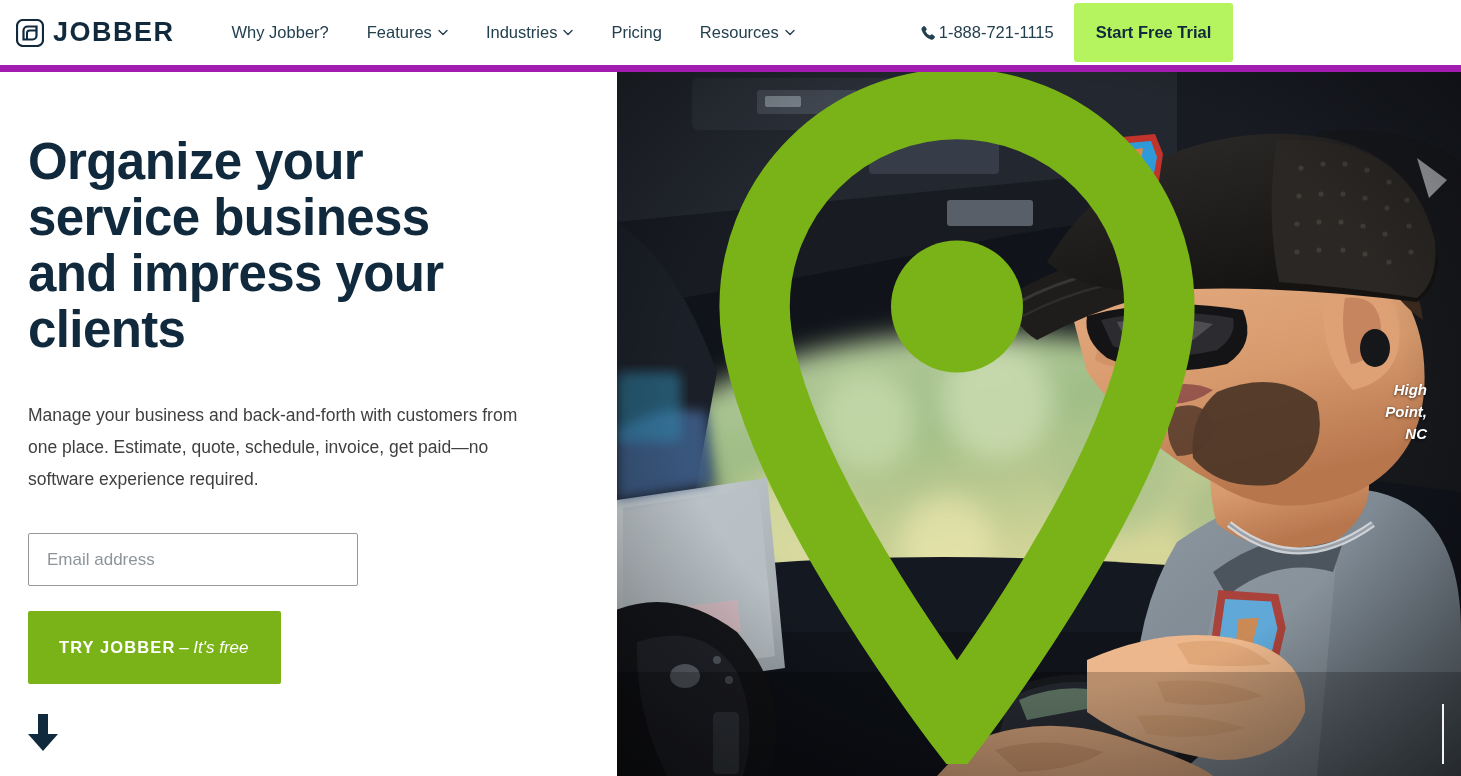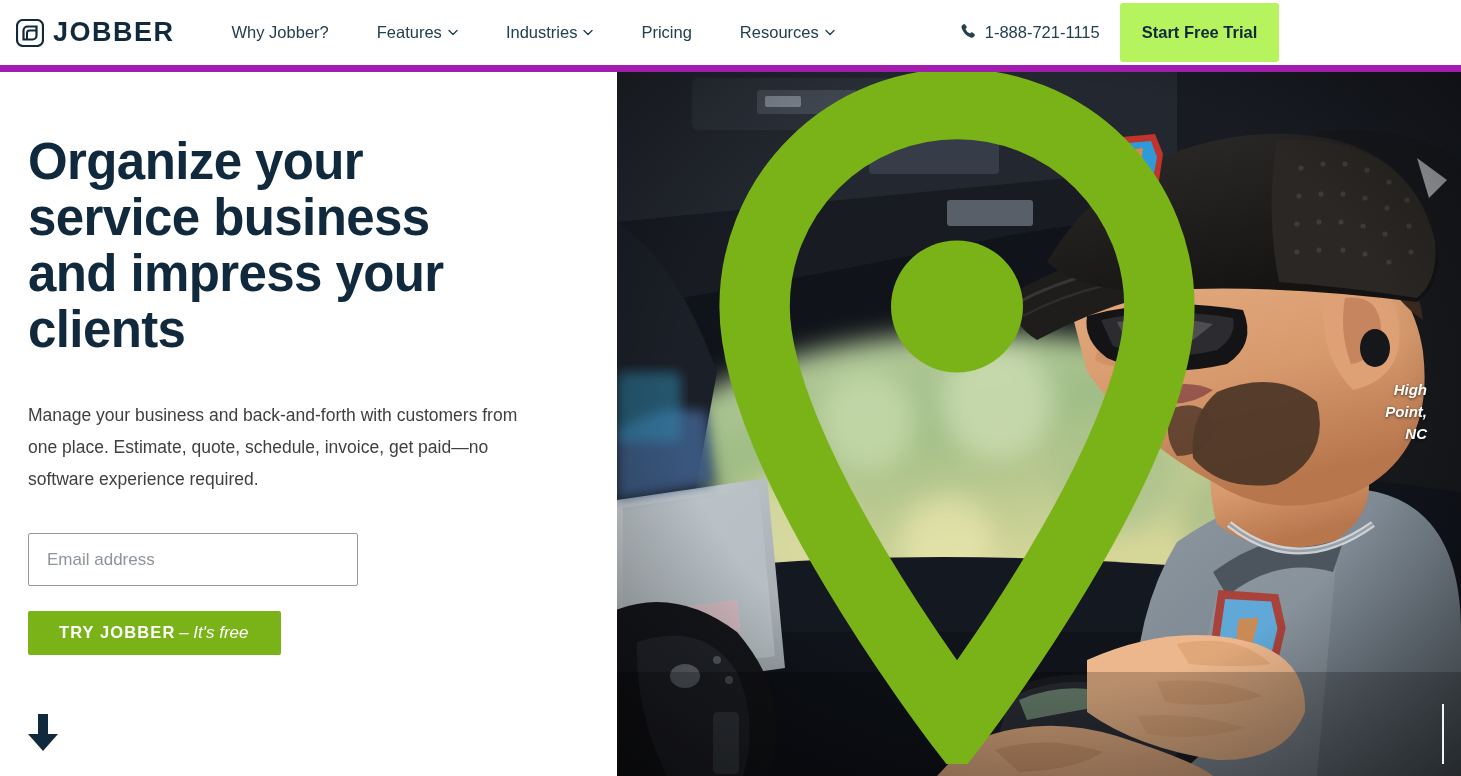--- a/index.html
+++ b/index.html
@@ -22,34 +22,34 @@
   }
   .logo-wrap {
     display: flex; align-items: center; gap: 9px;
     margin-left: 16px; margin-right: 40px;
   }
   .logo-mark { width: 28px; height: 28px; display: block; }
   .logo-text {
     font-size: 27px; font-weight: 700; letter-spacing: 1.5px;
     color: #10293c; line-height: 1;
   }
-  .nav-links { display: flex; align-items: center; gap: 14px; }
+  .nav-links { display: flex; align-items: center; gap: 4px; }
   .nav-item {
     display: flex; align-items: center; gap: 6px;
     padding: 0 17px;
     font-size: 16.5px; color: #23404f; cursor: pointer;
     white-space: nowrap;
   }
   .chev { display: block; width: 10px; height: 7px; }
   .nav-right {
     display: flex; align-items: center; gap: 20px;
     margin-left: 108px;
   }
   .phone {
-    display: flex; align-items: flex-start; gap: 9px;
+    display: flex; align-items: center; gap: 3px;
     font-size: 16.5px; color: #23404f; cursor: pointer;
     white-space: nowrap;
   }
   .phone-icon { width: 16px; height: 16px; display: block; }
   .trial-btn {
     background: #b5f45e; color: #10293c;
     font-size: 16.5px; font-weight: 700;
     border: none; cursor: pointer;
     padding: 20px 22px; border-radius: 3px;
     font-family: "Liberation Sans", sans-serif;
@@ -80,21 +80,21 @@
     width: 330px; height: 53px;
     border: 1px solid #979797; border-radius: 2px;
     font-size: 17px; color: #10293c;
     padding: 0 18px;
     font-family: "Liberation Sans", sans-serif;
     background: #fff;
   }
   .email-input::placeholder { color: #8d959b; }
   .cta-btn {
     display: block; margin-top: 25px;
-    width: 253px; height: 44px;
+    width: 253px; height: 73px;
     background: #7ab317; border: none; border-radius: 2px;
     cursor: pointer; color: #ffffff;
     font-family: "Liberation Sans", sans-serif;
     text-align: left; padding-left: 31px;
   }
   .cta-strong {
     font-size: 16.5px; font-weight: 700; letter-spacing: 1.1px;
   }
   .cta-em {
     font-size: 17px; font-style: italic; font-weight: 400;

